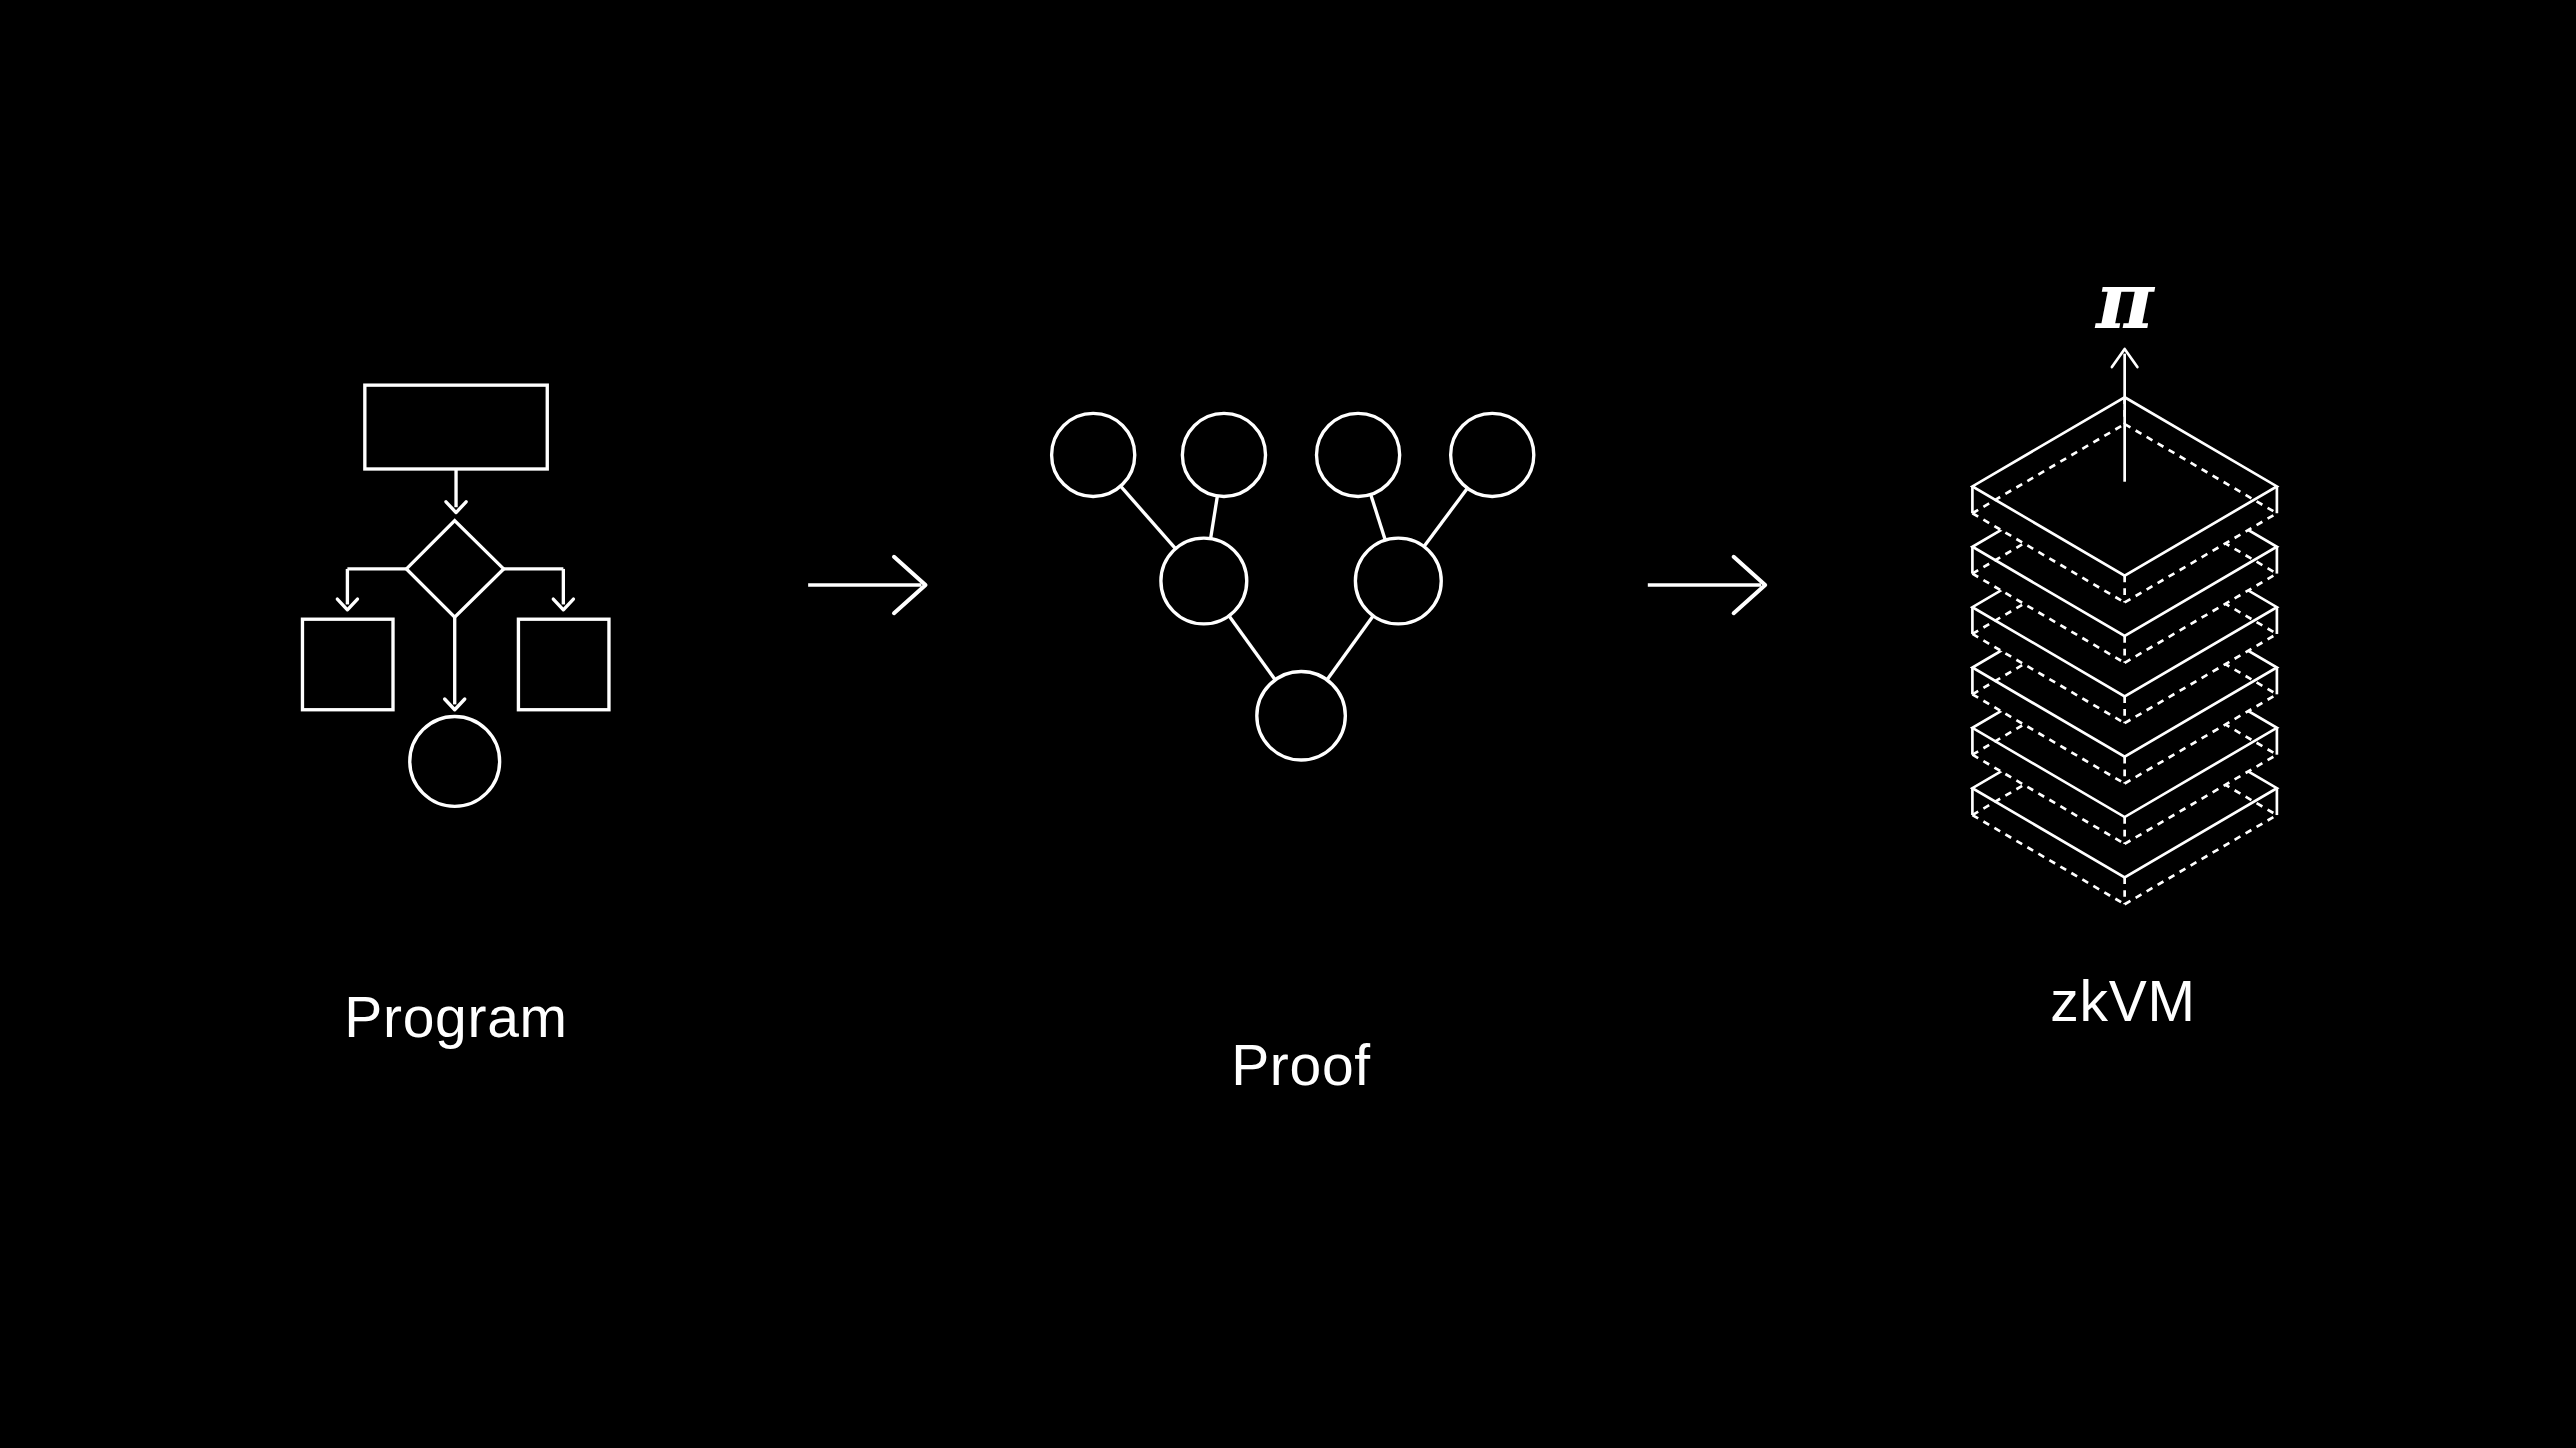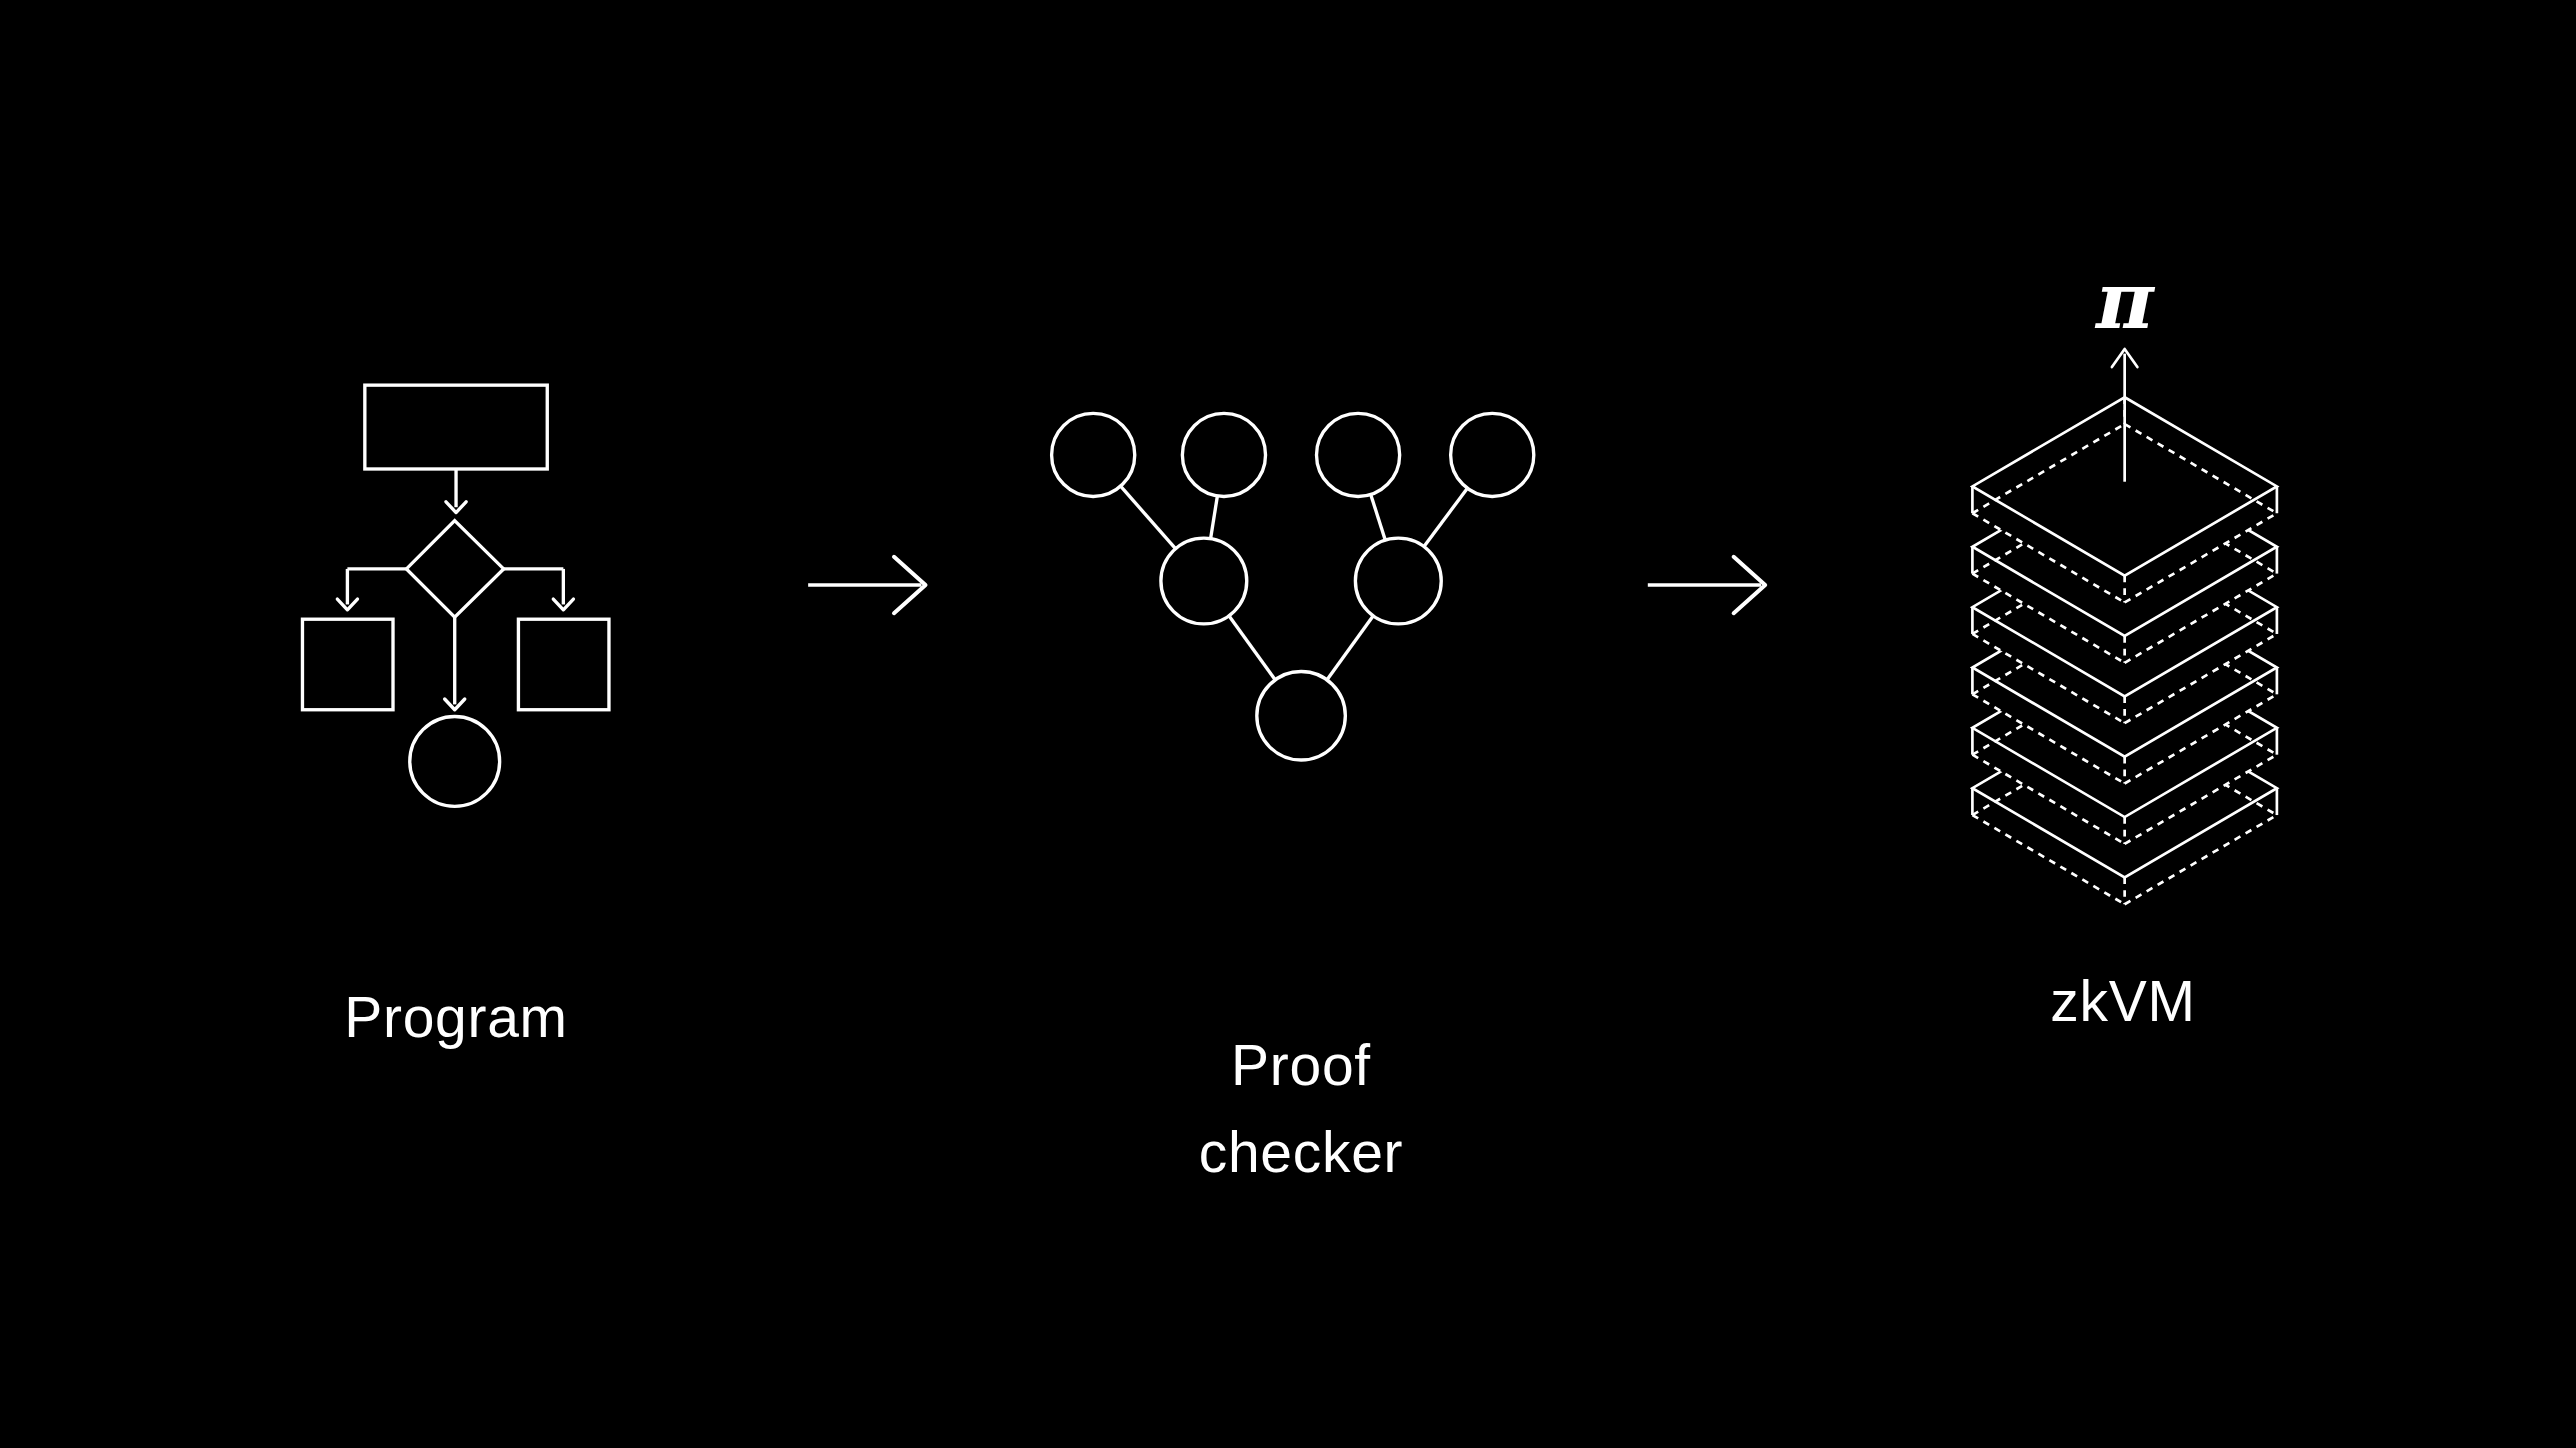--- a/index.html
+++ b/index.html
@@ -160,19 +160,18 @@
         <path d="M 3149 547 L 3168 520 L 3187 547" fill="none" stroke="#ffffff" stroke-width="4" stroke-linecap="round" stroke-linejoin="round"></path>
       </g>
   </svg>
 
   <div class="pi-symbol" style="left:2125px;top:300px;">π</div>
 
   <div class="stage-label" style="left:456px;top:974px;">Program</div>
 
   <div class="stage-label" style="left:1301px;top:974px;margin-top:48px;">
     <span>Proof</span>
-    <span>checker</span>
   </div>
 
   <div class="stage-label" style="left:2123px;top:958px;">zkVM</div>
 
 </div>
 
 
 </body></html>

